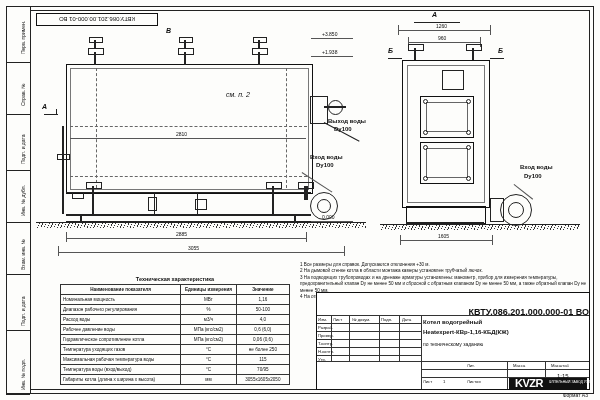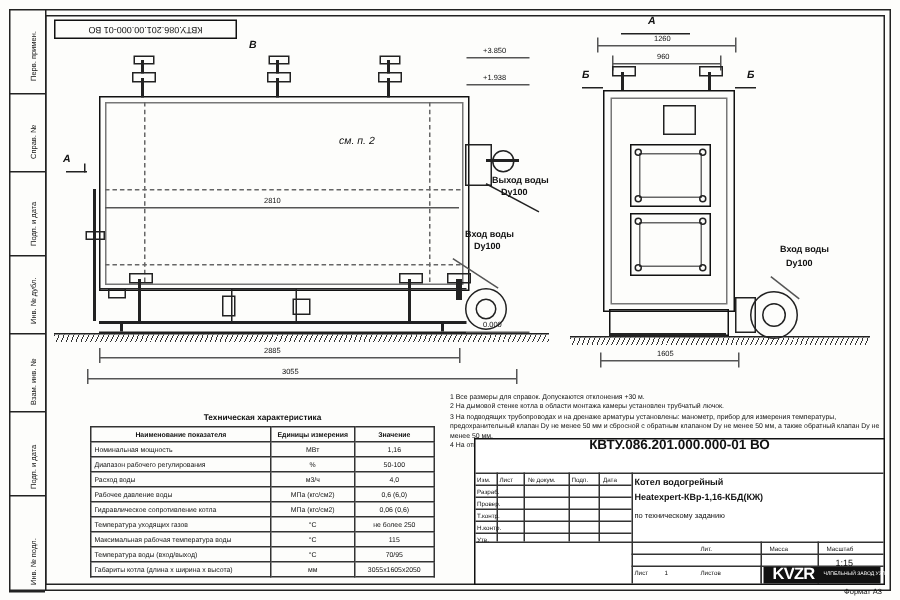--- a/index.html
+++ b/index.html
@@ -280,21 +280,21 @@
   <div class="notes" style="left:300px;top:262px;width:288px;">
     <div>1   Все размеры для справок. Допускаются отклонения +30 м.</div>
     <div>2   На дымовой стенке котла в области монтажа камеры установлен трубчатый лючок.</div>
     <div style="white-space:normal;">3   На подводящих трубопроводах и на дренаже арматуры установлены: манометр, прибор для измерения температуры, предохранительный клапан Dy не менее 50 мм и сбросной с обратным клапаном Dy не менее 50 мм, а также обратный клапан Dy не менее 50 мм.</div>
     <div style="white-space:normal;">4   На отводящих трубопроводах: манометр, прибор для измерения температуры Dy не менее 50 мм.</div>
   </div>
 
   <div class="tb">
 
     <div class="r" style="left:0;top:22px;width:272px;"></div>
-    <div class="txt bold" style="left:0;top:0;width:272px;text-align:center;font-size:9px;">КВТУ.086.201.000.000-01 ВО</div>
+    <div class="txt bold" style="left:0;top:16px;width:272px;text-align:right;font-size:9px;">КВТУ.086.201.000.000-01 ВО</div>
 
     <div class="c" style="left:14px;top:22px;height:46px;"></div>
     <div class="c" style="left:32px;top:22px;height:46px;"></div>
     <div class="c" style="left:62px;top:22px;height:46px;"></div>
     <div class="c" style="left:82px;top:22px;height:46px;"></div>
     <div class="c" style="left:104px;top:22px;height:74px;"></div>
     <div class="r" style="left:0;top:30px;width:104px;"></div>
     <div class="r" style="left:0;top:38px;width:104px;"></div>
     <div class="r" style="left:0;top:46px;width:104px;"></div>
     <div class="r" style="left:0;top:54px;width:104px;"></div>

